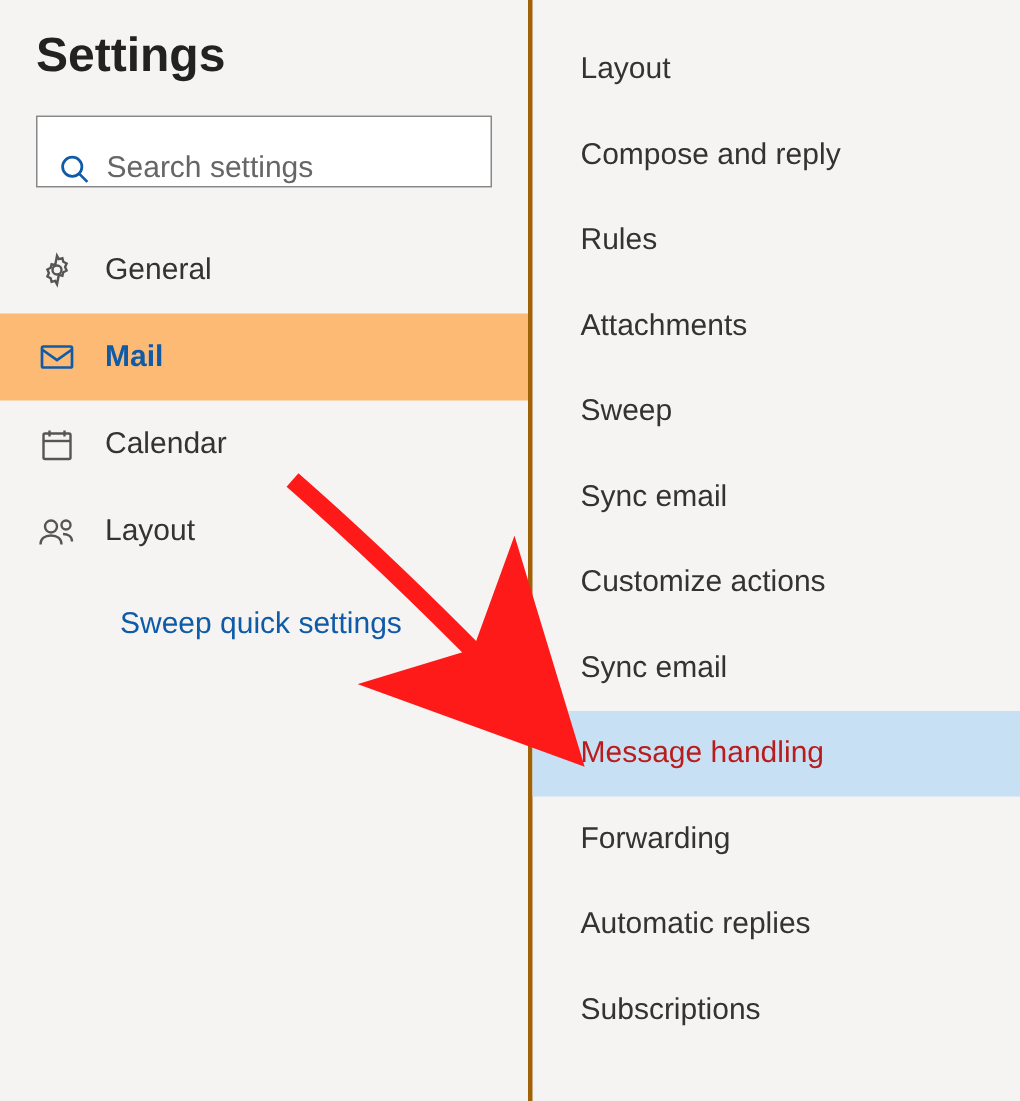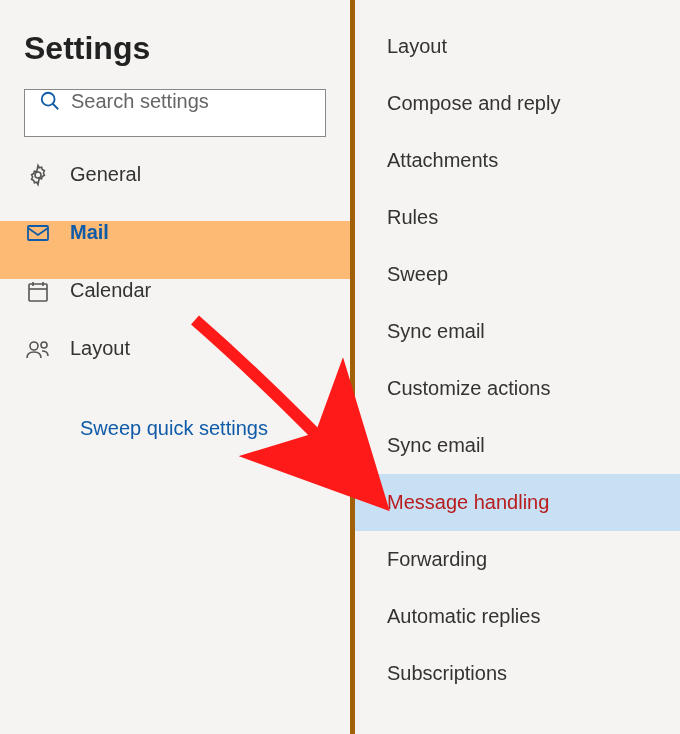--- a/index.html
+++ b/index.html
@@ -12,22 +12,22 @@
       width: 680px;
       height: 734px;
       background: #f5f4f2;
       display: flex;
       overflow: hidden;
       position: relative;
     }
     .left-panel {
       width: 355px;
       height: 100%;
-      border-right: 5px solid #a16207;
-      padding-top: 30px;
+      border-right: 3px solid #a16207;
+      padding-top: 18px;
     }
     .right-panel {
       flex: 1;
       height: 100%;
       padding-top: 18px;
     }
     .settings-title {
       font-size: 32px;
       font-weight: 700;
       color: #222;
@@ -35,21 +35,21 @@
     }
     .search-container {
       margin: 0 24px 26px 24px;
     }
     .search-box {
       width: 100%;
       height: 48px;
       border: 1px solid #888;
       background: #fff;
       display: flex;
-      align-items: flex-start;
+      align-items: flex-end;
       padding: 0 14px;
     }
     .search-icon {
       width: 22px;
       height: 22px;
       flex-shrink: 0;
       margin-right: 10px;
     }
     .search-input {
       border: none;
@@ -61,20 +61,21 @@
     }
     .search-input::placeholder {
       color: #666;
     }
     .nav-list {
       list-style: none;
     }
     .nav-item {
       height: 58px;
       display: flex;
+      align-items: center;
       padding: 0 26px;
       font-size: 20px;
       color: #333;
       cursor: pointer;
     }
     .nav-item.selected {
       background: #fdba74;
       color: #0f5ba8;
       font-weight: 700;
     }
@@ -187,24 +188,24 @@
 
 <div class="right-panel">
   <ul class="sub-nav-list">
     <li class="sub-nav-item">
         <span>Layout</span>
       </li>
     <li class="sub-nav-item">
         <span>Compose and reply</span>
       </li>
     <li class="sub-nav-item">
+        <span>Rules</span>
+      </li>
+    <li class="sub-nav-item">
         <span>Attachments</span>
-      </li>
-    <li class="sub-nav-item">
-        <span>Rules</span>
       </li>
     <li class="sub-nav-item">
         <span>Sweep</span>
       </li>
     <li class="sub-nav-item">
         <span>Sync email</span>
       </li>
     <li class="sub-nav-item">
         <span>Customize actions</span>
       </li>

